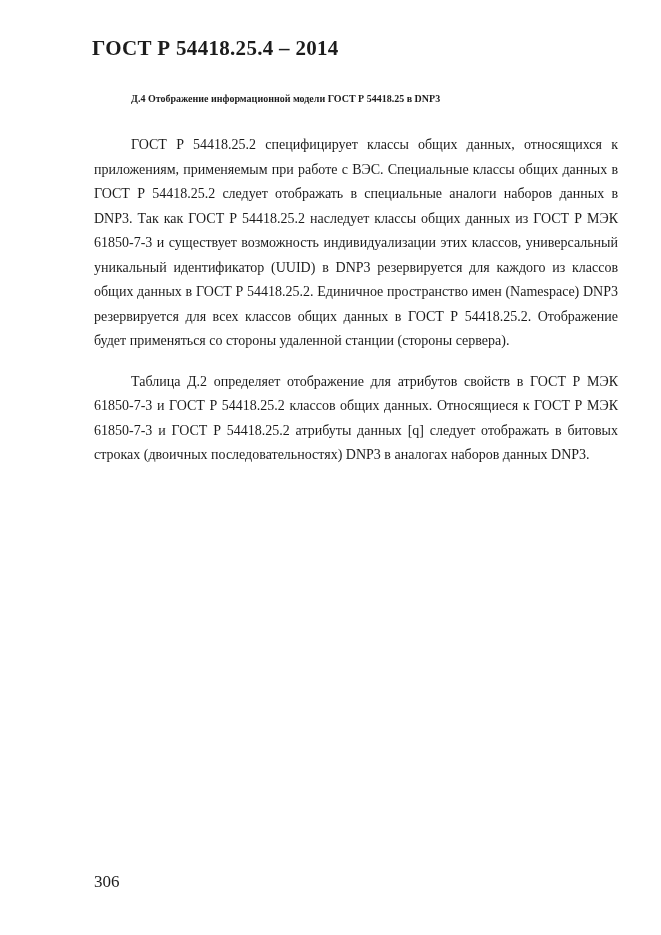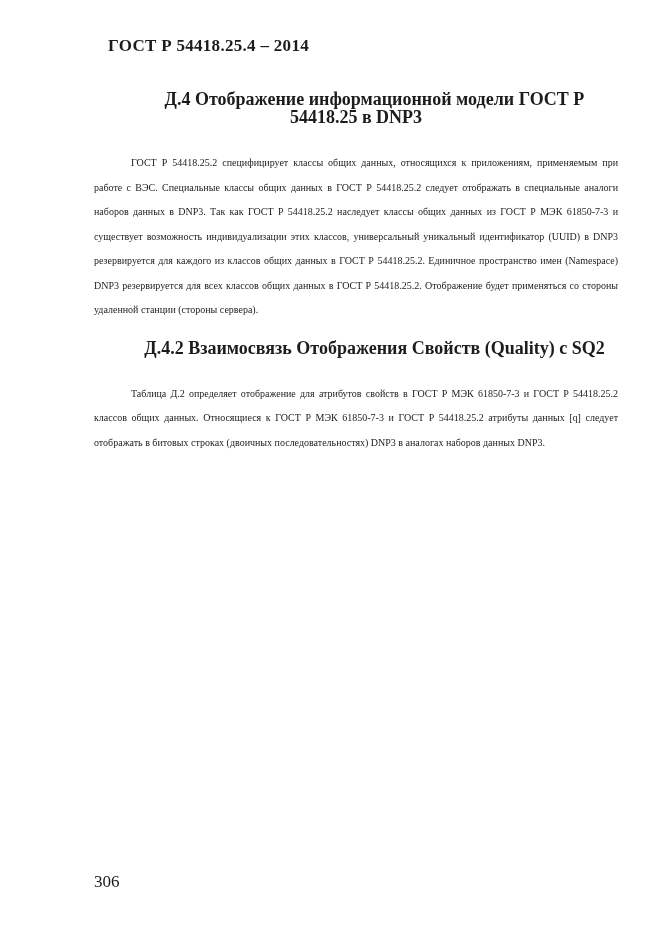--- a/index.html
+++ b/index.html
@@ -11,43 +11,42 @@
     position: relative;
     width: 661px;
     height: 935px;
     background: #ffffff;
     font-family: "Liberation Serif", serif;
     color: #1c1c1c;
     overflow: hidden;
   }
   .running-header {
     position: absolute;
-    left: 108px;
+    left: 92px;
     top: 36px;
-    font-size: 17px;
+    font-size: 21px;
     font-weight: bold;
     letter-spacing: 0.3px;
     white-space: nowrap;
   }
   .content {
     position: absolute;
     left: 94px;
     top: 90px;
     width: 524px;
   }
   .heading {
-    font-size: 18px;
+    font-size: 10px;
     line-height: 18px;
     font-weight: bold;
     text-indent: 37px;
     margin: 0 0 25px 0;
-    text-align: center;
   }
   .para {
-    font-size: 10px;
+    font-size: 14px;
     line-height: 24.5px;
     text-align: justify;
     text-indent: 37px;
     margin: 0 0 16px 0;
   }
   .page-number {
     position: absolute;
     left: 94px;
     top: 872px;
     font-size: 17px;
@@ -60,21 +59,20 @@
 
   <div class="running-header">ГОСТ Р 54418.25.4 – 2014</div>
 
   <div class="content">
 
     <div class="heading">Д.4 Отображение информационной модели ГОСТ Р 54418.25 в DNP3</div>
 
 
     <p class="para">ГОСТ Р 54418.25.2 специфицирует классы общих данных, относящихся к приложениям, применяемым при работе с ВЭС. Специальные классы общих данных в ГОСТ Р 54418.25.2 следует отображать в специальные аналоги наборов данных в DNP3. Так как ГОСТ Р 54418.25.2 наследует классы общих данных из ГОСТ Р МЭК 61850-7-3 и существует возможность индивидуализации этих классов, универсальный уникальный идентификатор (UUID) в DNP3 резервируется для каждого из классов общих данных в ГОСТ Р 54418.25.2. Единичное пространство имен (Namespace) DNP3 резервируется для всех классов общих данных в ГОСТ Р 54418.25.2. Отображение будет применяться со стороны удаленной станции (стороны сервера).</p>
 
-    <div class="heading">Д.4.2 Взаимосвязь Отображения Свойств (Quality) с SQ2</div>
 
     <p class="para">Таблица Д.2 определяет отображение для атрибутов свойств в ГОСТ Р МЭК 61850-7-3 и ГОСТ Р 54418.25.2 классов общих данных. Относящиеся к ГОСТ Р МЭК 61850-7-3 и ГОСТ Р 54418.25.2 атрибуты данных [q] следует отображать в битовых строках (двоичных последовательностях) DNP3 в аналогах наборов данных DNP3.</p>
 
   </div>
 
   <div class="page-number">306</div>
 
 </div>
 
 </body></html>

